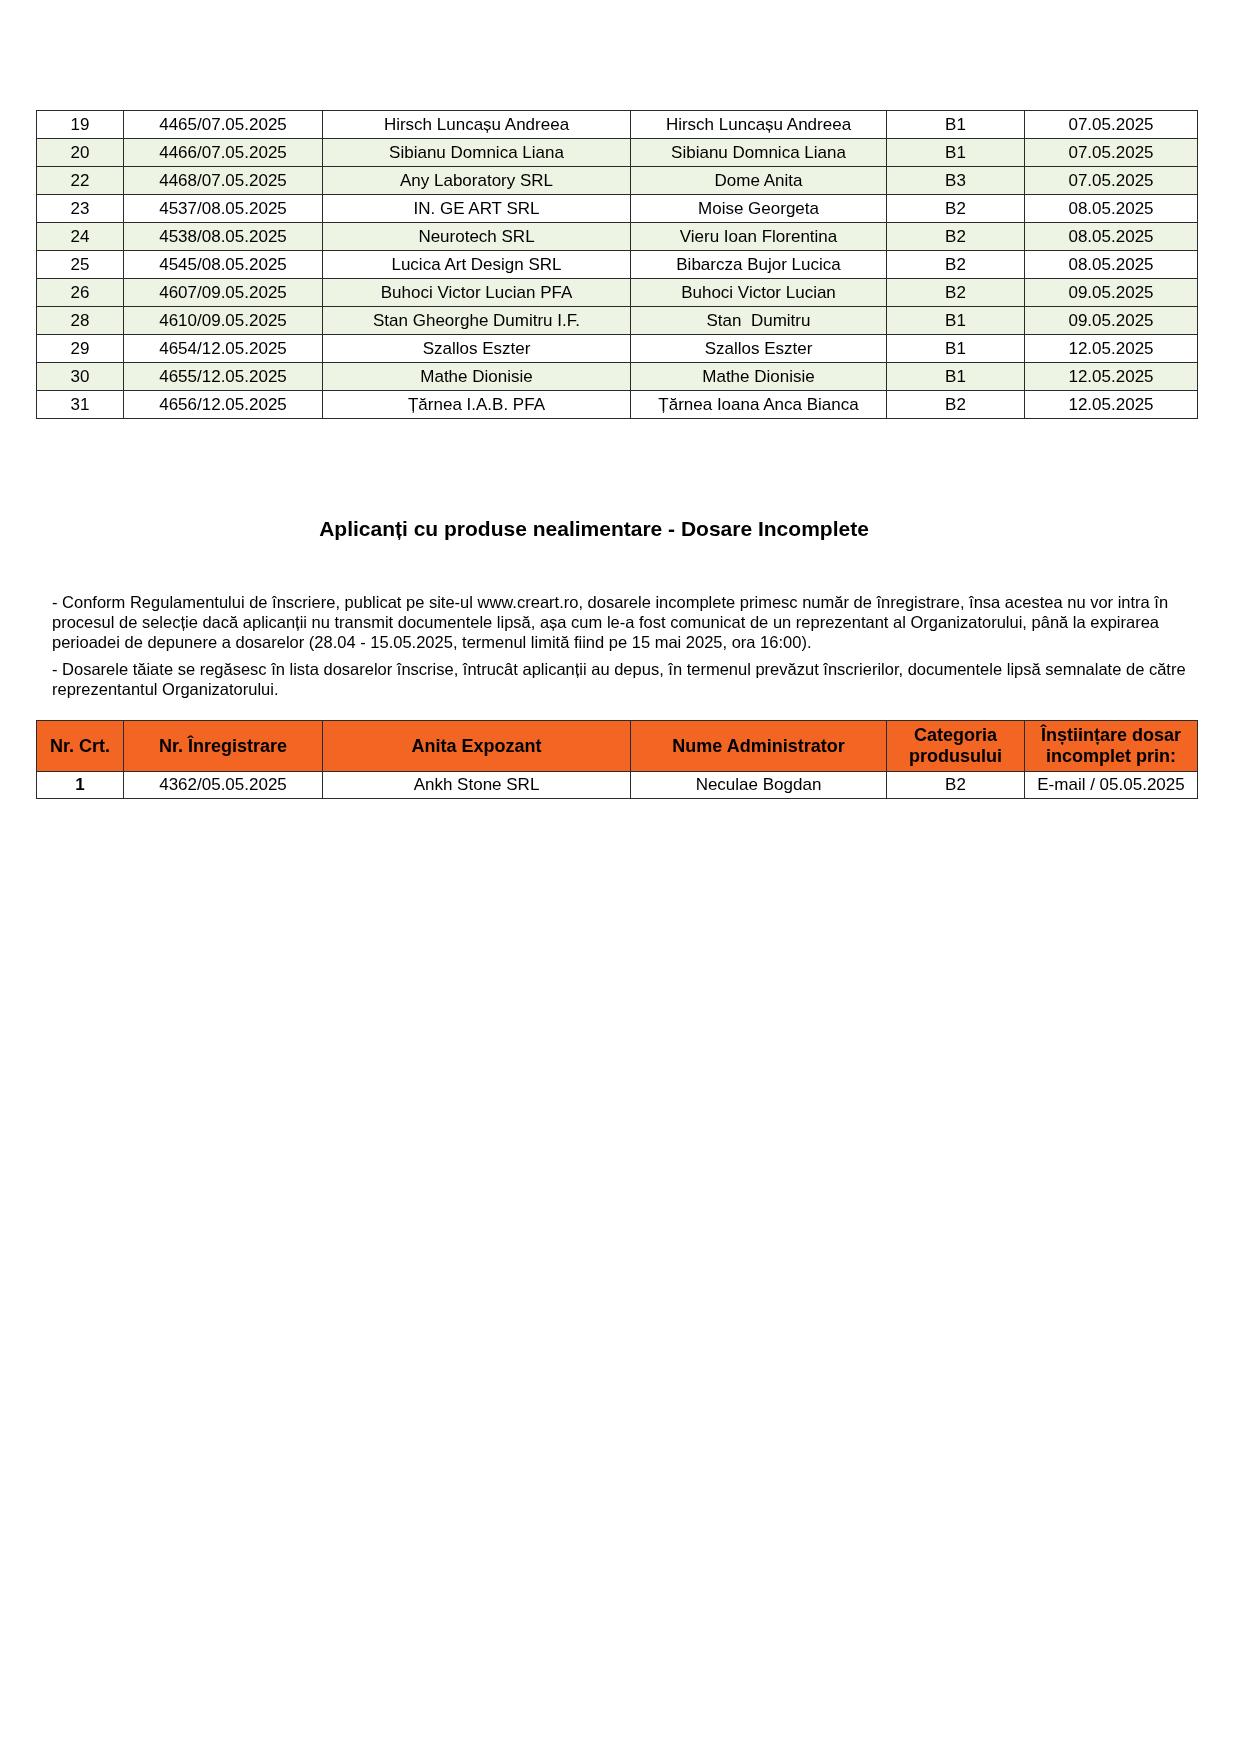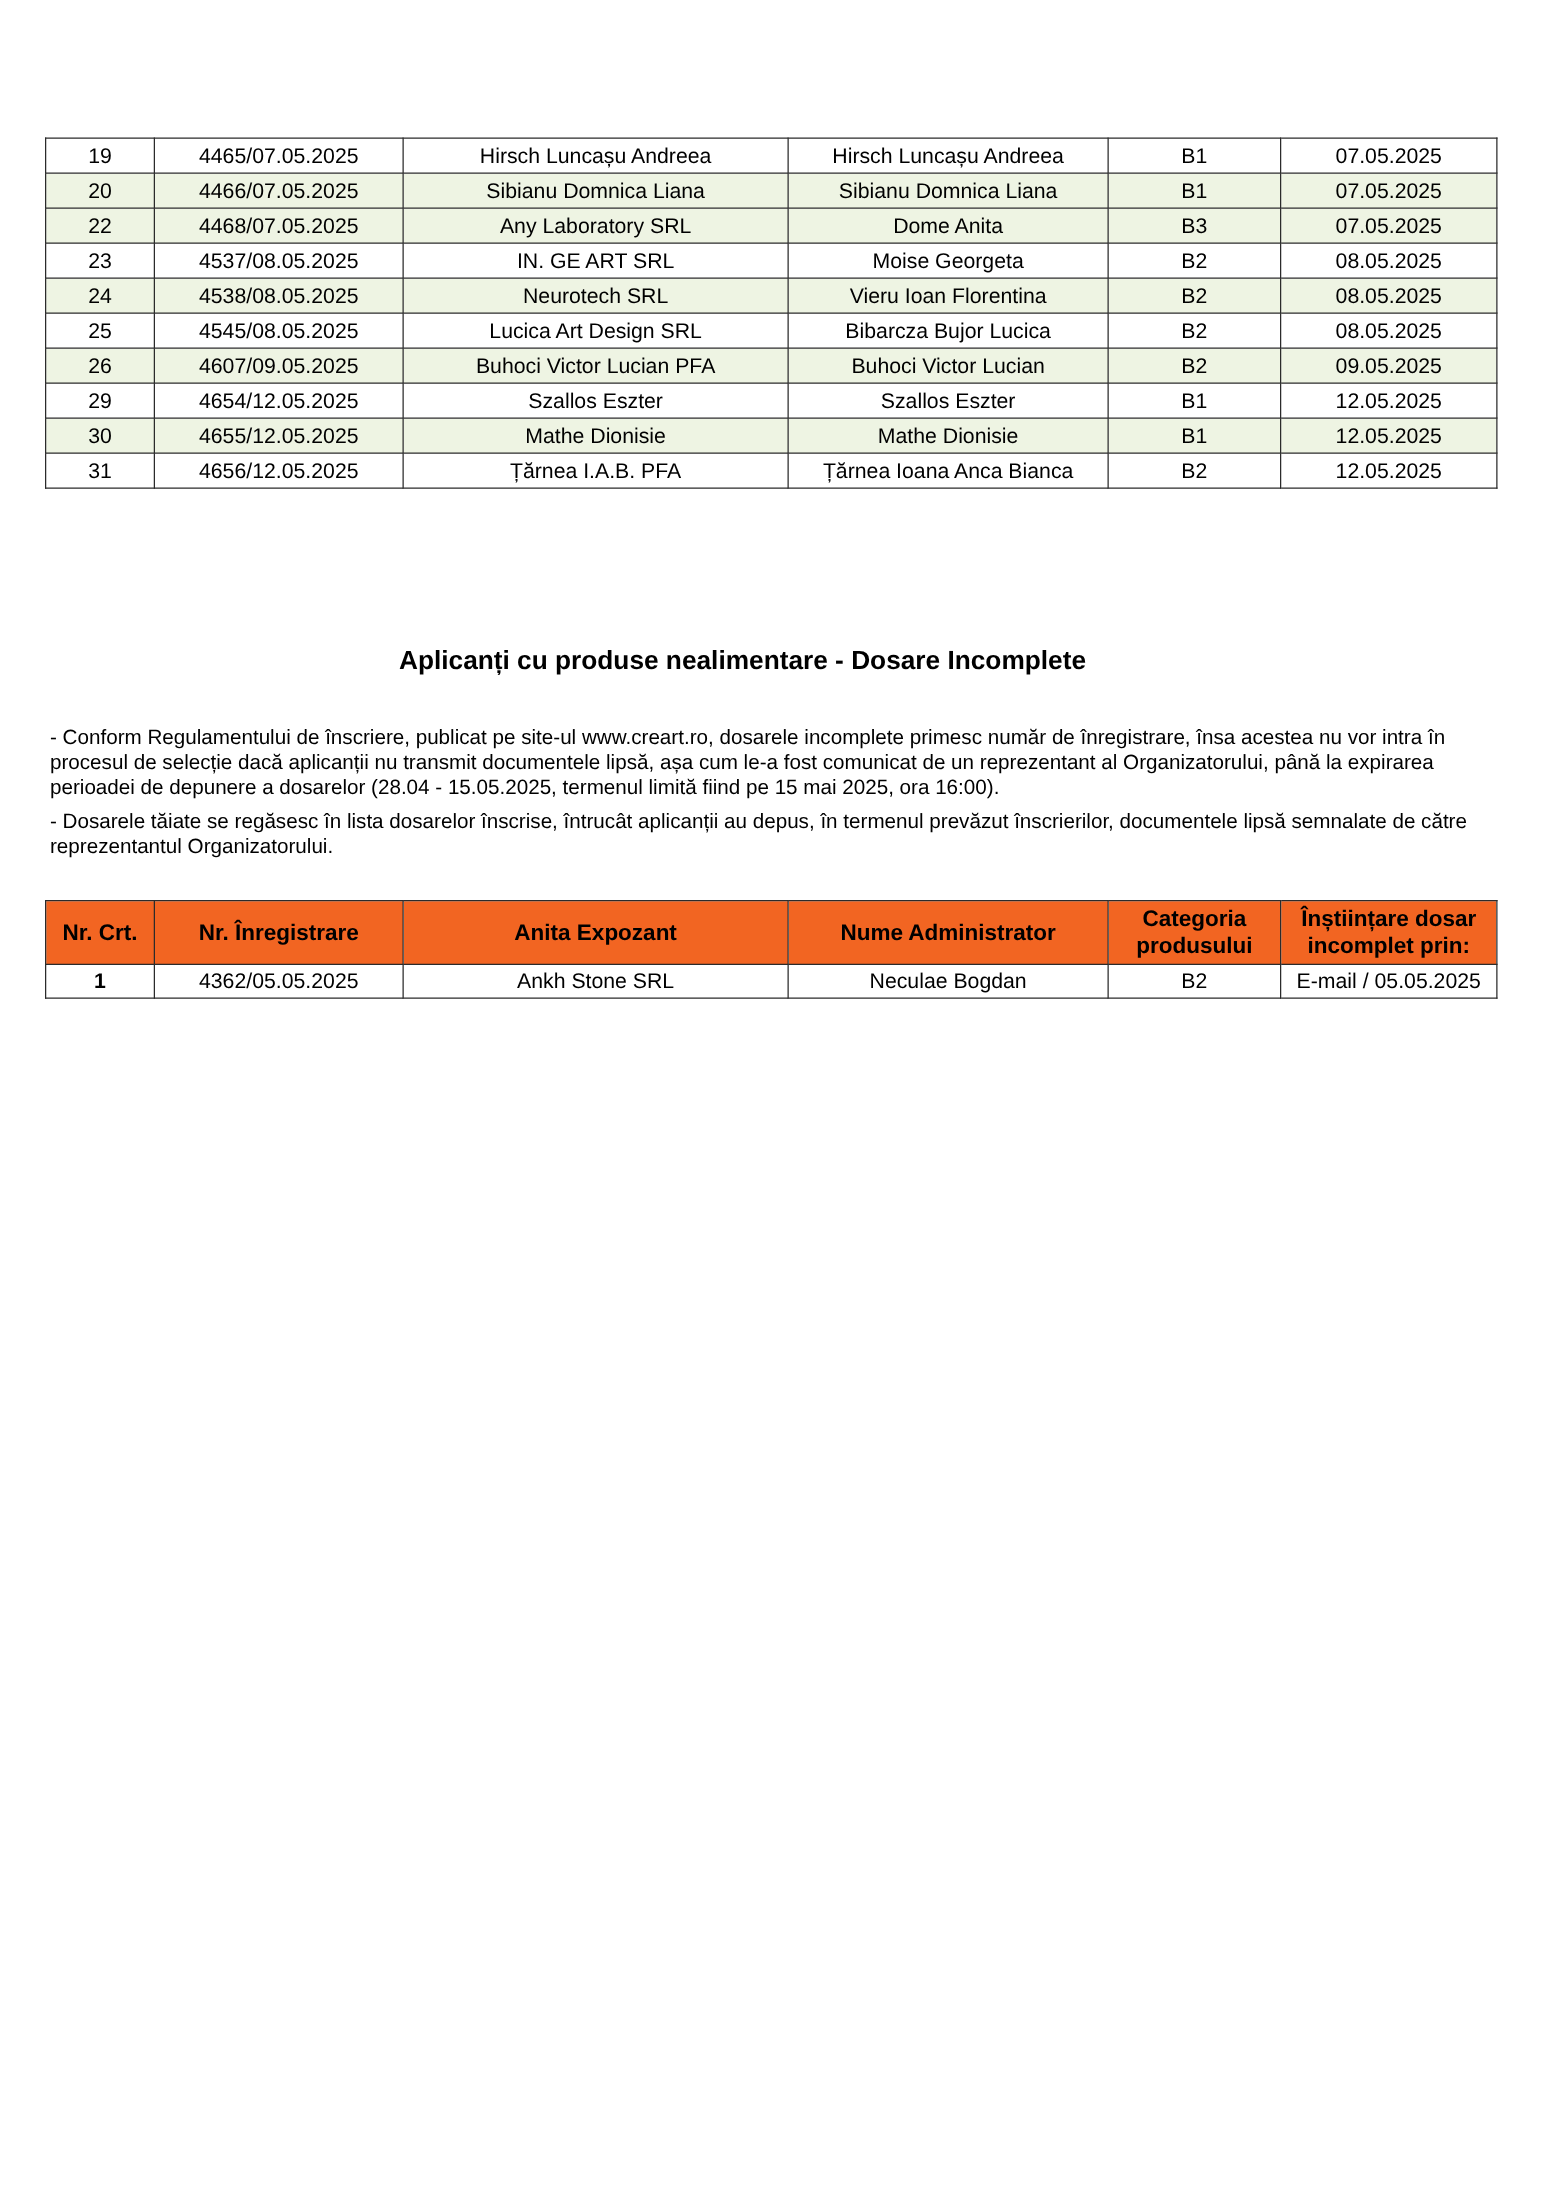--- a/index.html
+++ b/index.html
@@ -15,21 +15,21 @@
     #main-table { top: 110px; }
     #main-table td { height: 27px; }
     #main-table tr.alt td { background: #EEF4E3; }
     .c1 { width: 87px; } .c2 { width: 199px; } .c3 { width: 308px; }
     .c4 { width: 256px; } .c5 { width: 138px; } .c6 { width: 173px; }
     #section-title {
       position: absolute; top: 517px; left: 0; width: 1188px; text-align: center;
       font-weight: bold; font-size: 21px; margin: 0;
     }
     .note {
-      position: absolute; left: 40px; width: 1160px; font-size: 16.5px; line-height: 20px; margin: 0;
+      position: absolute; left: 40px; width: 1160px; font-size: 16.5px; line-height: 20px; margin: 12px;
     }
     #note-1 { top: 580px; }
     #note-2 { top: 647px; }
     #incomplete-table { top: 720px; }
     #incomplete-table th {
       background: #F26522; font-weight: bold; font-size: 18px; height: 50px; line-height: 21px;
       white-space: normal;
     }
     #incomplete-table td { height: 26px; background: #fff; }
     #incomplete-table td.bold { font-weight: bold; }
@@ -96,20 +96,28 @@
       <td>08.05.2025</td>
     </tr>
     <tr class="alt">
       <td>26</td>
       <td>4607/09.05.2025</td>
       <td>Buhoci Victor Lucian PFA</td>
       <td>Buhoci Victor Lucian</td>
       <td>B2</td>
       <td>09.05.2025</td>
     </tr>
+    <tr class="alt">
+      <td>28</td>
+      <td>4610/09.05.2025</td>
+      <td>Stan Gheorghe Dumitru I.F.</td>
+      <td style="white-space: pre;">Stan  Dumitru</td>
+      <td>B1</td>
+      <td>09.05.2025</td>
+    </tr>
     <tr>
       <td>29</td>
       <td>4654/12.05.2025</td>
       <td>Szallos Eszter</td>
       <td>Szallos Eszter</td>
       <td>B1</td>
       <td>12.05.2025</td>
     </tr>
     <tr class="alt">
       <td>30</td>

